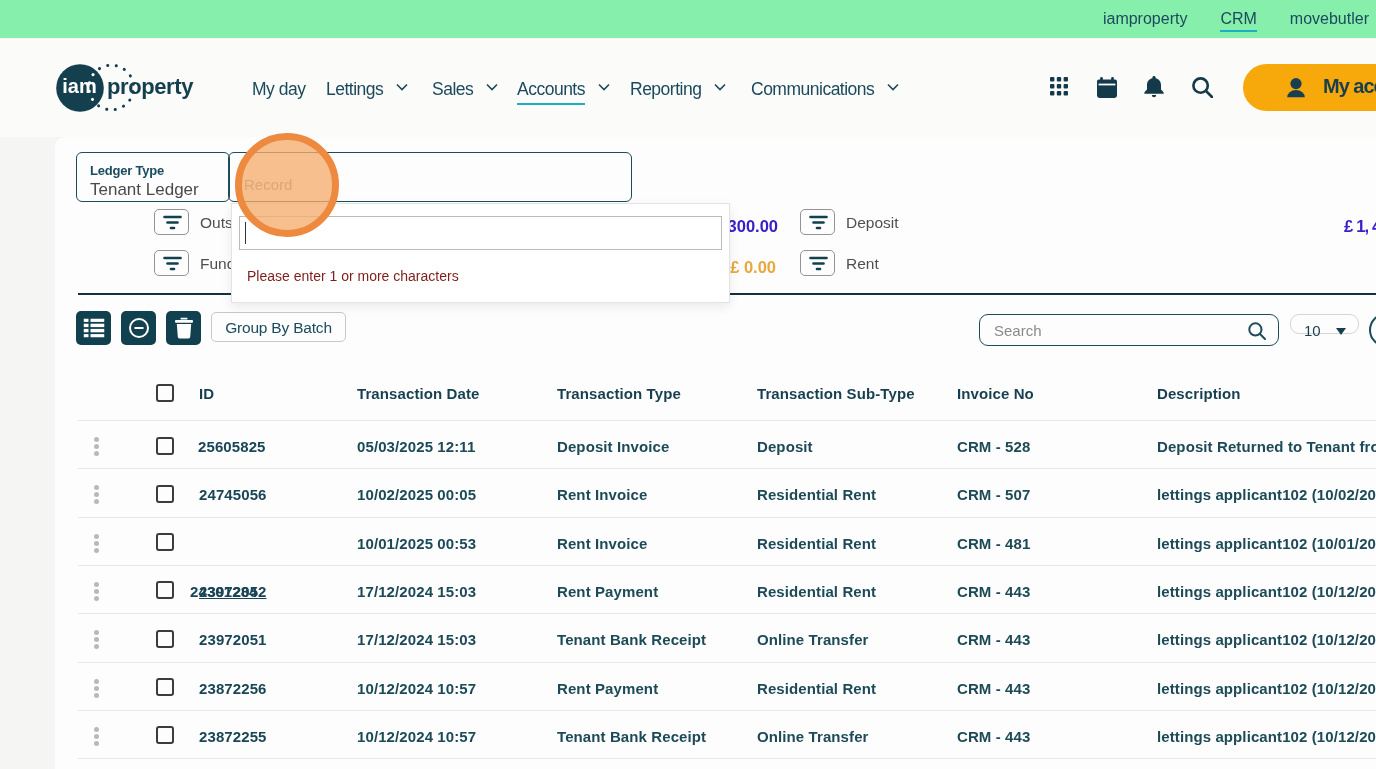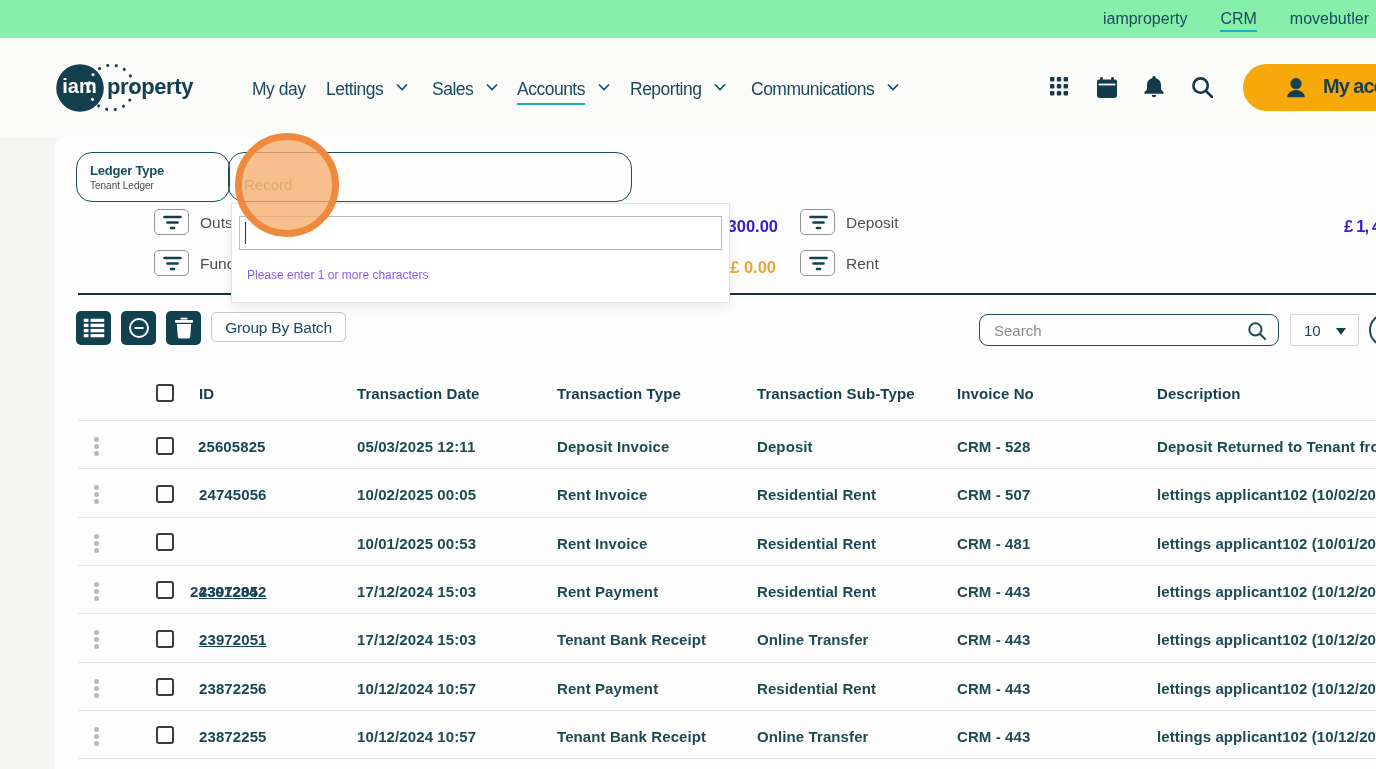--- a/index.html
+++ b/index.html
@@ -17,60 +17,60 @@
   .chev { display:inline-block; width:11px; height:11px; margin-left:13px; position:relative; top:-1px; }
   .chev svg { display:block; }
   .navunder { border-bottom:2.5px solid #1fadc4; padding-bottom:4px; }
   
   .hicon { position:absolute; top:39px; }
   #acctbtn { position:absolute; left:1243px; top:64px; width:200px; height:47px; background:#f7a80b; border-radius:24px; }
   #acctbtn .ptxt { position:absolute; left:80px; top:11px; font-size:20px; font-weight:bold; letter-spacing:-1px; color:#173f50; }
   
   #panel { left:55px; top:137px; width:1321px; height:632px; background:#fdfdfd; border-top-left-radius:10px; }
   
-  .fbox { position:absolute; border:1.4px solid #1d4c5c; border-radius:16px; background:transparent; }
+  .fbox { position:absolute; border:1.4px solid #1d4c5c; border-radius:6px; background:transparent; }
   #ledgerbox { left:76px; top:152px; width:154px; height:50px; }
   #recordbox { left:228px; top:152px; width:404px; height:50px; }
   #ledgerbox .lab { position:absolute; left:13px; top:10px; font-size:13px; font-weight:bold; letter-spacing:-0.2px; color:#194c5e; }
-  #ledgerbox .val { position:absolute; left:13px; top:27px; font-size:10px; color:#4a4a4a; }
+  #ledgerbox .val { position:absolute; left:13px; top:27px; font-size:17px; color:#4a4a4a; }
   #recordbox .lab { position:absolute; left:15px; top:9px; font-size:15px; color:#8a8a84;margin-top:14px; }
   #recordbox .val { position:absolute; left:3px; top:28px; font-size:14.5px; letter-spacing:-0.35px; color:#3a3a3a; white-space:nowrap; width:398px; overflow:hidden; }
   .gdot { display:inline-block; width:7px; height:7px; border-radius:50%; background:#7f9a3d; margin-right:5px; vertical-align:1px; }
   
   .filtbtn { position:absolute; width:35px; height:26px; border:1.3px solid #939393; border-radius:5px; background:#fdfdfd; }
   .filtbtn svg { position:absolute; left:8px; top:5px; }
   .flab { position:absolute; font-size:15.5px; color:#4f4f4f; }
   .amt { position:absolute; font-size:16.5px; font-weight:bold; text-align:right; }
   .indigo { color:#3720c9; }
   .amber { color:#e9a83c; }
   
   #divider { left:78px; top:293px; width:1298px; height:2px; background:#14323e; }
   
   .sqbtn { position:absolute; top:311px; width:35px; height:34px; background:#11404f; border-radius:5px; }
   .sqbtn svg { position:absolute; left:50%; top:50%; transform:translate(-50%,-50%); }
   #groupbtn { position:absolute; left:211px; top:312px; width:135px; height:30px; border:1px solid #c8c8c8; border-radius:5px; background:#fdfdfd; font-size:15.5px; letter-spacing:-0.2px; color:#1c4b5e; text-align:center; line-height:29px; }
   #searchbox { position:absolute; left:979px; top:314px; width:300px; height:32px; border:1.6px solid #1d4c5c; border-radius:9px; background:#fdfdfd; }
   #searchbox .ph { position:absolute; left:14px; top:7px; font-size:15px; color:#8a8a8a; }
-  #pagesel { position:absolute; left:1290px; top:314px; width:69px; height:32px; border:1px solid #d5d5d5; border-radius:2px; background:#fdfdfd; }
+  #pagesel { position:absolute; left:1290px; top:314px; width:69px; height:20px; border:1px solid #d5d5d5; border-radius:9px; background:#fdfdfd; }
   #pagesel .n { position:absolute; left:13px; top:7px; font-size:15px; color:#173f50; }
   #pagesel .tri { position:absolute; right:12px; top:13px; width:0; height:0; border-left:5.5px solid transparent; border-right:5.5px solid transparent; border-top:7px solid #173f50; }
   #refreshc { position:absolute; left:1369px; top:313px; width:34px; height:34px; border:2.2px solid #1d4c5c; border-radius:50%; background:transparent; }
   
   .th { position:absolute; font-size:15px; font-weight:bold; color:#173f50; top:385px; letter-spacing:0.1px; }
   .cb { position:absolute; width:18px; height:18px; border:2px solid #3c3c3c; border-radius:3px; background:transparent; }
   .sep { position:absolute; left:78px; width:1298px; height:1px; background:#e7e7e7; }
   .cell { position:absolute; font-size:15px; font-weight:bold; color:#1d4a57; white-space:nowrap; letter-spacing:0.1px; }
   .cid { color:#1a4556; }
   .kebab { position:absolute; left:94px; width:6px; }
   .kebab i { display:block; width:5px; height:5px; border-radius:50%; background:#b9b9b9; margin-bottom:2px; }
   
   #dropdown { position:absolute; left:231px; top:203px; width:499px; height:100px; background:#fff; border:1px solid #e3e3e3; box-shadow:0 4px 10px rgba(0,0,0,0.08); }
   #ddinput { position:absolute; left:7px; top:12px; width:483px; height:34px; border:1px solid #bbb; background:#fff; }
   #ddcursor { position:absolute; left:5px; top:5px; width:1px; height:22px; background:#333; }
-  #ddtext { position:absolute; left:15px; top:64px; font-size:12px; color:#8b5cf6; }
+  #ddtext { position:absolute; left:15px; top:64px; font-size:14px; color:#7f1d1d; }
   
   #clickcirc { position:absolute; left:235px; top:133px; width:104px; height:104px; border-radius:50%; background:rgba(244,173,109,0.78); border:7px solid #ee8a3f; }
 </style>
 </head>
 <body>
 
 <div class="abs" id="header"></div>
 <div class="abs" id="topbar">
   <div class="links"><span>iamproperty</span><span id="crm">CRM</span><span>movebutler</span></div>
 </div>
@@ -310,21 +310,21 @@
     <div class="cell" style="left:757px; top:582.9px;">Residential Rent</div>
     <div class="cell" style="left:957px; top:582.9px;">CRM - 443</div>
     <div class="cell" style="left:1157px; top:582.9px;">lettings applicant102 (10/12/20</div>
     <div class="sep" style="top:613.2px;"></div>
     <div class="kebab" style="top:630.2px;">
       <i></i>
       <i></i>
       <i></i>
     </div>
     <div class="cb" style="left:156px; top:629.7px;"></div>
-    <div class="cell cid" style="left:199px; top:631.2px;text-decoration:underline;">23972051</div>
+    <div class="cell cid" style="left:199px; top:631.2px;">23972051</div>
     <div class="cell" style="left:357px; top:631.2px;">17/12/2024 15:03</div>
     <div class="cell" style="left:557px; top:631.2px;">Tenant Bank Receipt</div>
     <div class="cell" style="left:757px; top:631.2px;">Online Transfer</div>
     <div class="cell" style="left:957px; top:631.2px;">CRM - 443</div>
     <div class="cell" style="left:1157px; top:631.2px;">lettings applicant102 (10/12/20</div>
     <div class="sep" style="top:661.5px;"></div>
     <div class="kebab" style="top:678.5px;">
       <i></i>
       <i></i>
       <i></i>

